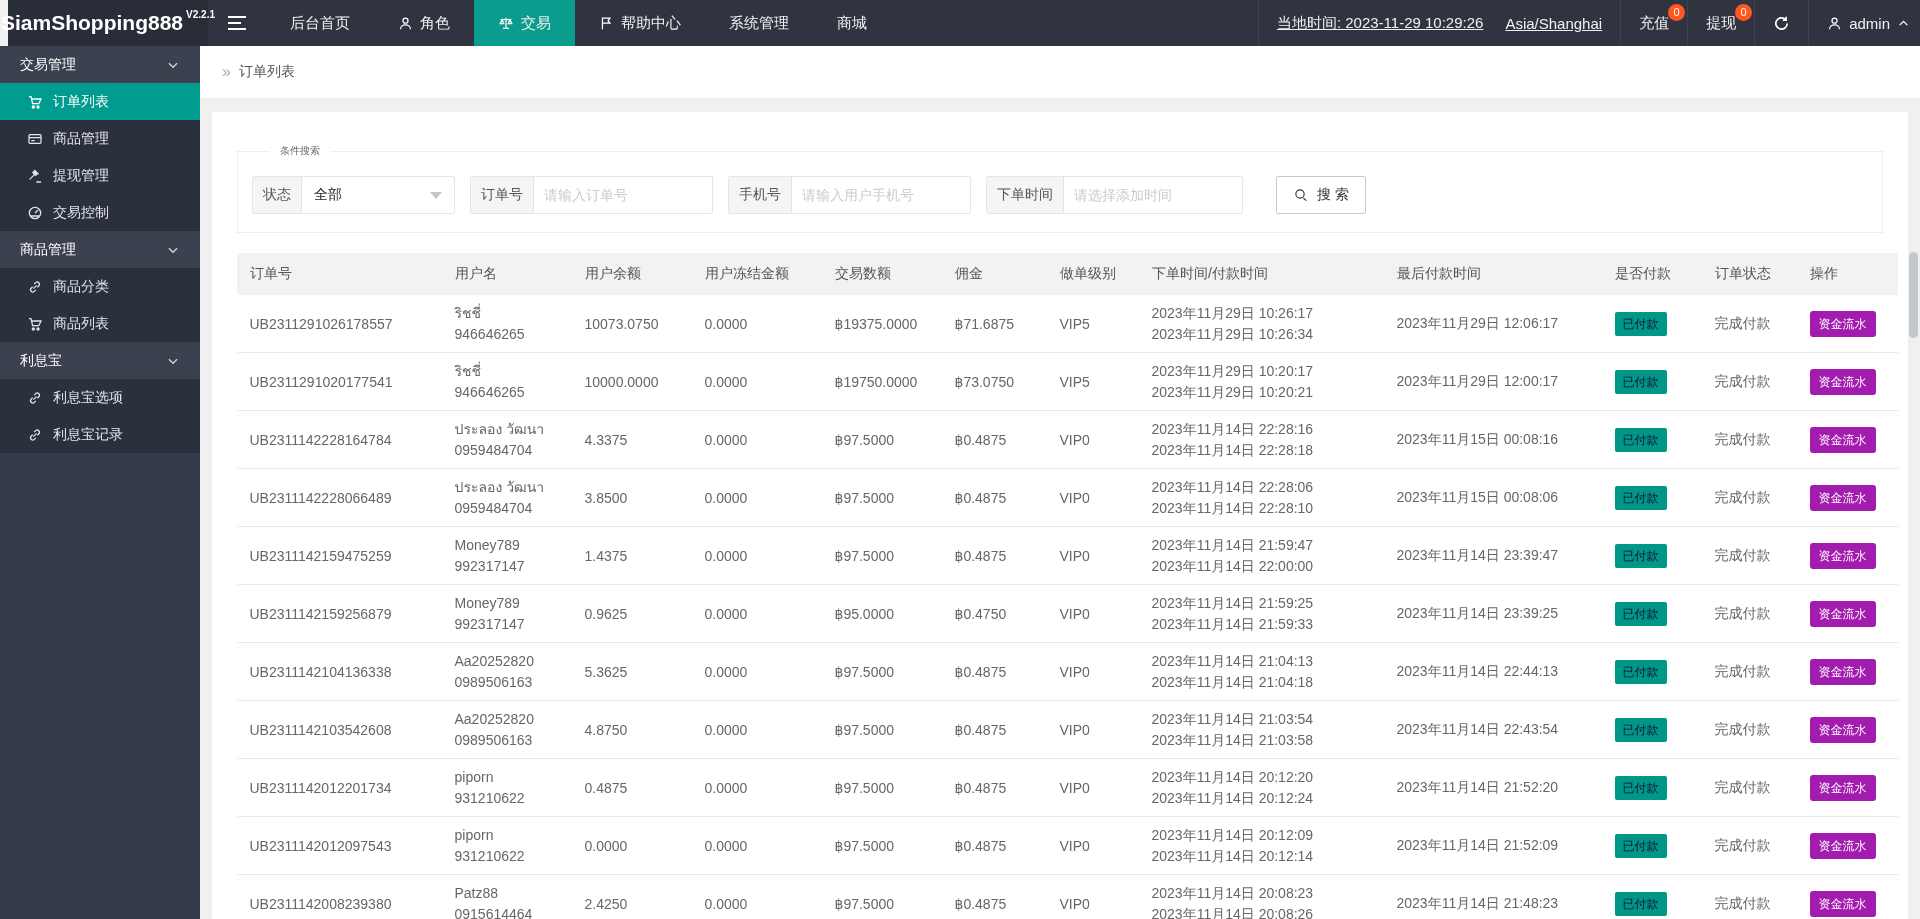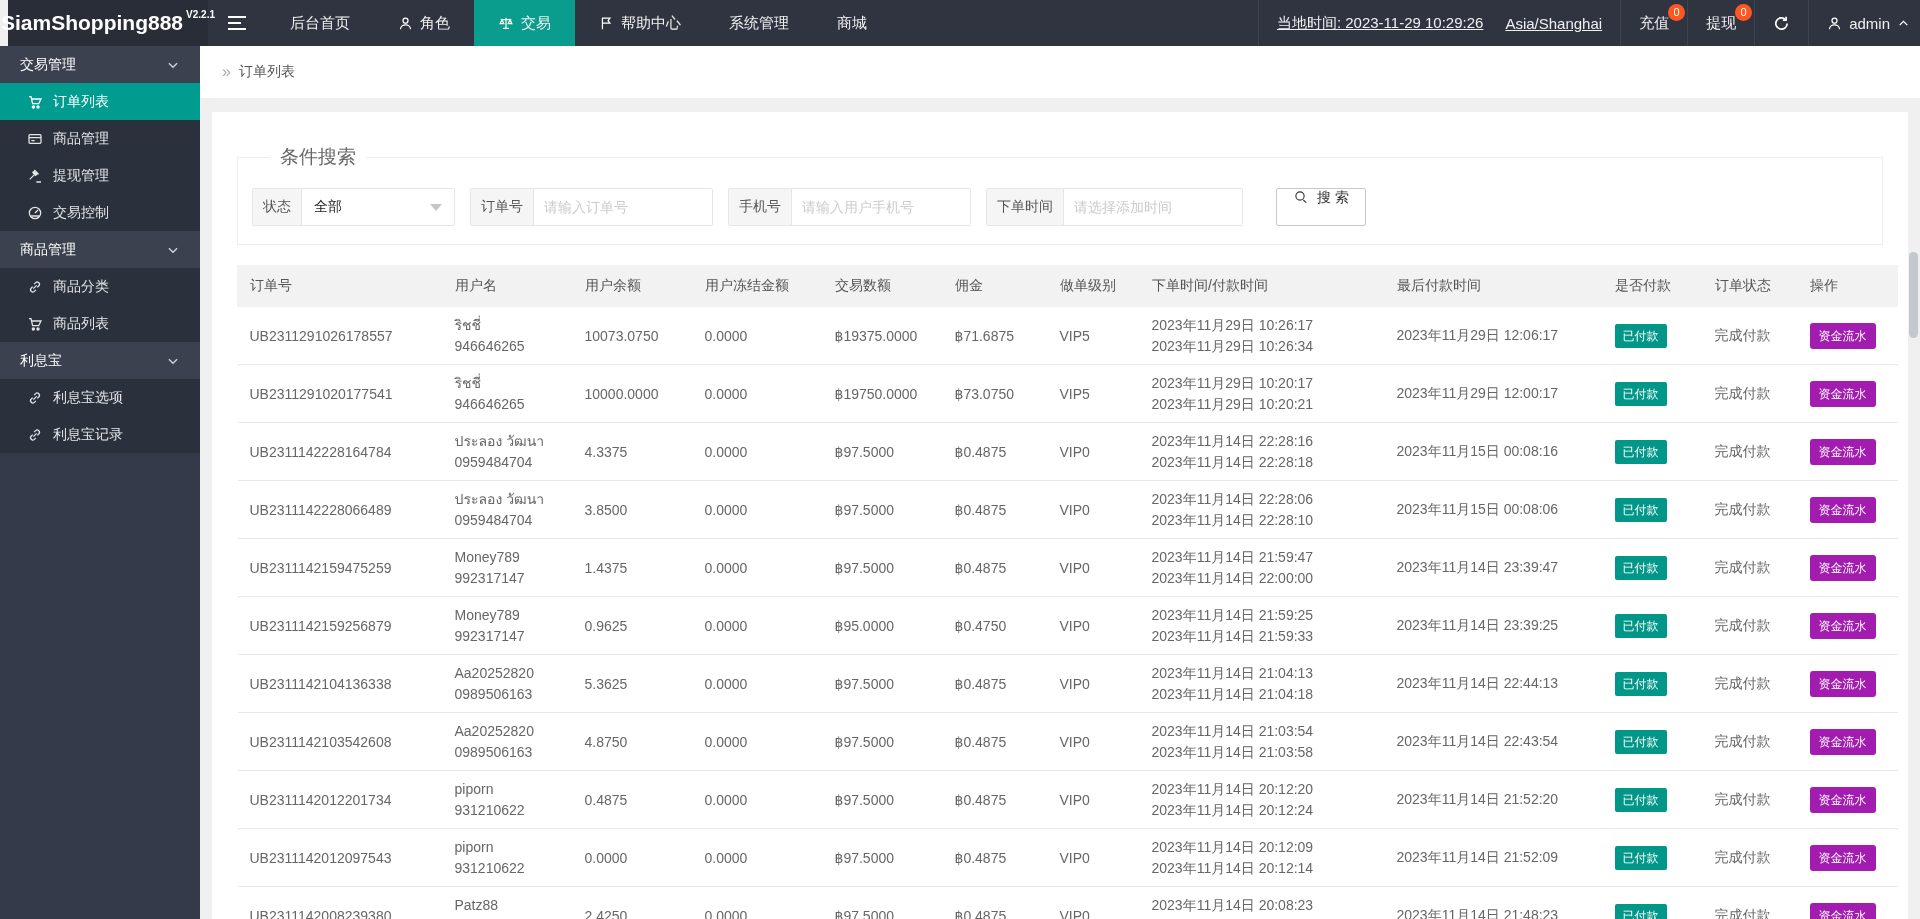--- a/index.html
+++ b/index.html
@@ -48,46 +48,46 @@
   
   .content { position:absolute; top:46px; left:200px; right:0; bottom:0; }
   .breadcrumb-bar { height:52px; background:#fff; display:flex; align-items:center;
     padding-left:22px; font-size:14px; color:#555; }
   .crumb-icon { color:#aaa; font-size:16px; margin-right:8px; }
   .panel-wrap { position:absolute; top:66px; left:12px; right:12px; bottom:0; }
   .panel { background:#fff; width:100%; height:100%; padding:16px 25px 0; }
 
   
   fieldset.cond { border:1px solid #eee; margin-top:16px; padding:14px 10px 18px 14px; }
-  fieldset.cond legend { margin-left:18px; padding:0 10px; font-size:19px; color:#666; }
+  fieldset.cond legend { margin-left:18px; padding:0 10px; font-size:10px; color:#666; }
   .filter-row { display:flex; align-items:center; gap:15px; margin-top:4px; }
   .fgroup { display:flex; align-items:stretch; height:38px; border:1px solid #e6e6e6;
     border-radius:2px; background:#fff; }
   .fg-label { background:#f5f5f5; border-right:1px solid #e6e6e6; font-size:14px;
     color:#555; display:flex; align-items:center; padding:0 10px; white-space:nowrap; }
   .fg-input { border:none; outline:none; font-size:14px; color:#333; padding:0 10px;
     width:178px; font-family:inherit; }
   .fg-input::placeholder { color:#ccc; }
   .fg-select { width:152px; display:flex; align-items:center; justify-content:space-between;
     padding:0 12px; font-size:14px; color:#222; cursor:pointer; }
   .caret-down { width:0; height:0; border-left:6px solid transparent;
     border-right:6px solid transparent; border-top:7px solid #c5c5c5; }
-  .search-btn { height:38px; display:flex; gap:8px;
+  .search-btn { height:38px; display:flex; align-items:center; gap:8px;
     border:1px solid #c9c9c9; border-radius:2px; background:#fff; padding:0 16px;
     font-size:14px; color:#333; cursor:pointer; margin-left:18px; }
 
   
   table.orders { width:100%; border-collapse:collapse; table-layout:fixed;
     margin-top:20px; }
   table.orders th { background:#f2f2f2; font-weight:400; font-size:14px; color:#555;
     text-align:left; height:41px; padding:0 12px; border:1px solid #f2f2f2; }
   table.orders td { font-size:14px; color:#666; height:58px; padding:6px 12px;
     border-bottom:1px solid #e8e8e8; vertical-align:middle; }
   .two-line div { line-height:21px; }
-  .badge-paid { display:inline-block; background:#009688; color:#ffffff; font-size:12px;
+  .badge-paid { display:inline-block; background:#009688; color:#0f172a; font-size:12px;
     line-height:24px; padding:0 8px; border-radius:2px; }
   .btn-flow { display:inline-block; background:#a21caf; color:#fff; font-size:12px;
     line-height:26px; padding:0 9px; border-radius:3px; cursor:pointer; border:none;
     font-family:inherit; }
 
   
   .scroll-thumb { position:absolute; right:2px; top:252px; width:9px; height:86px;
     background:#c3c7ce; border-radius:5px; z-index:40; }
 </style>
 </head>

